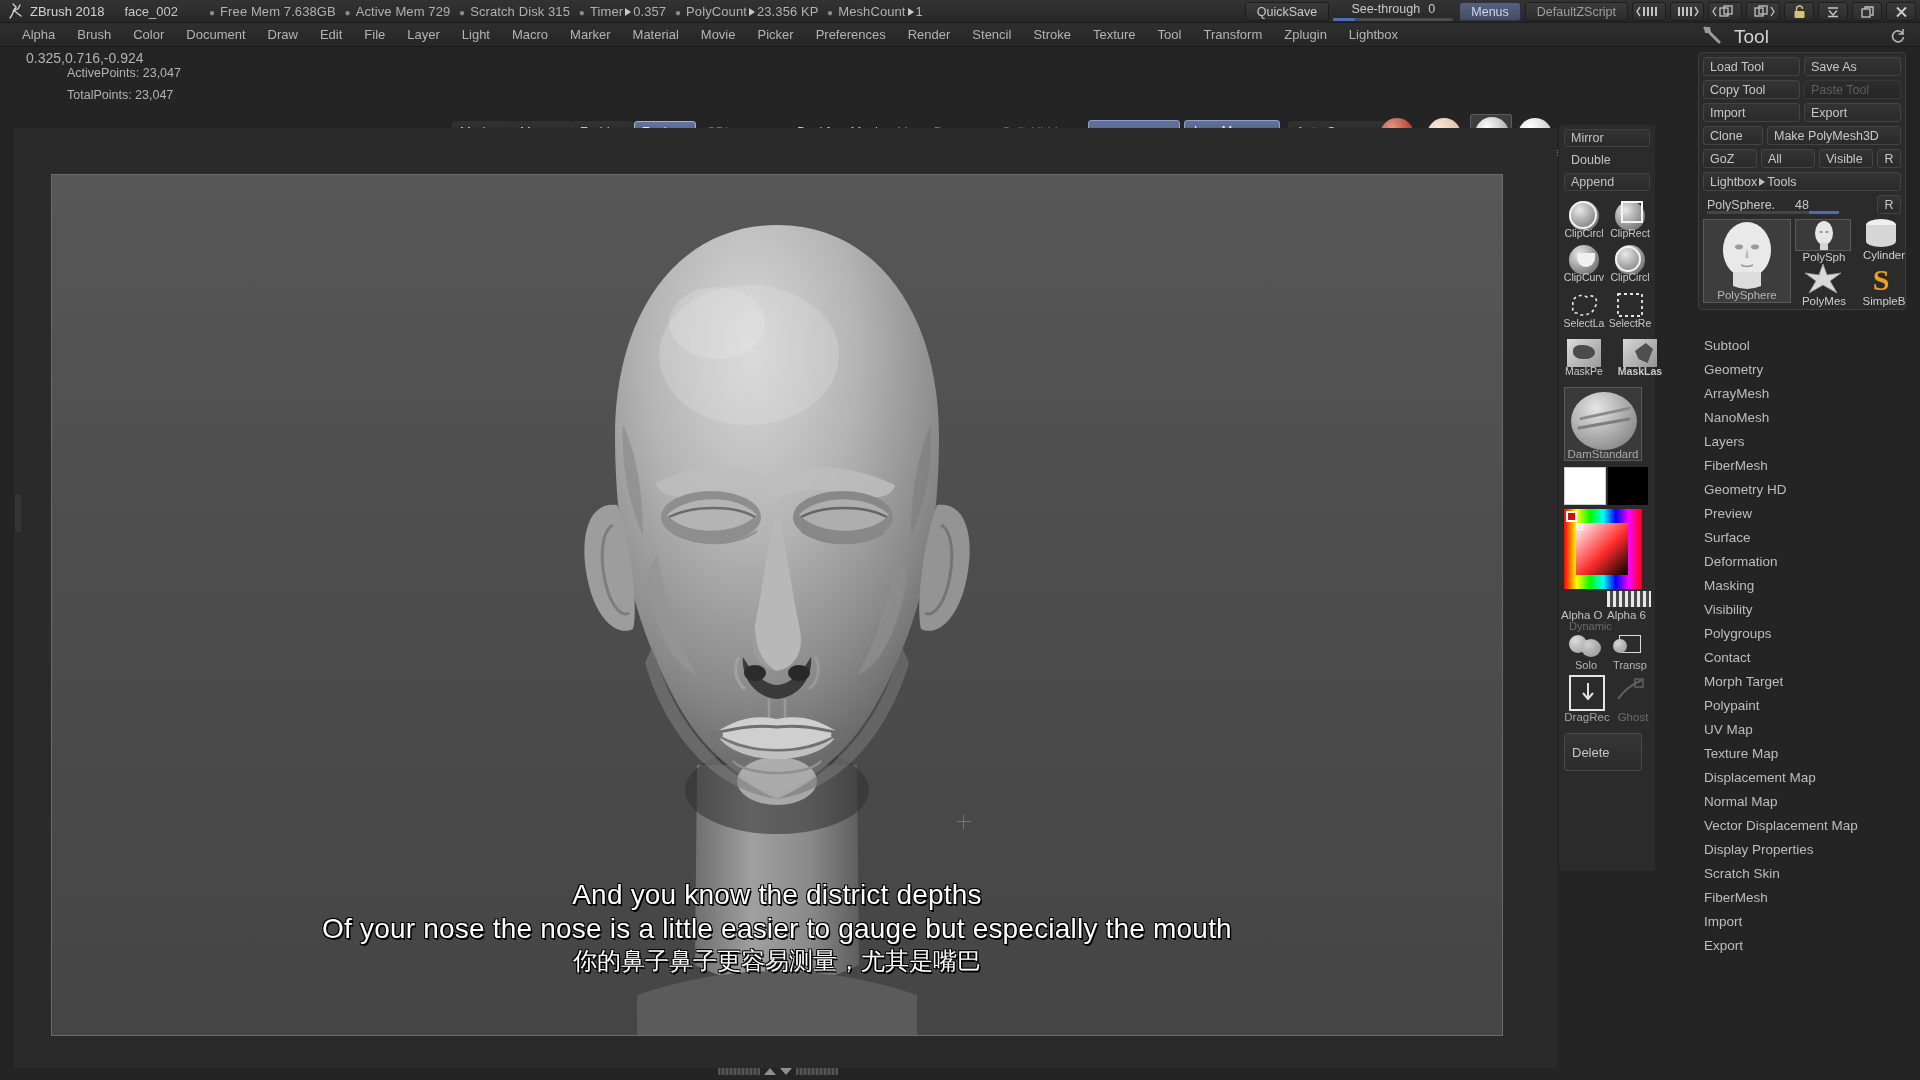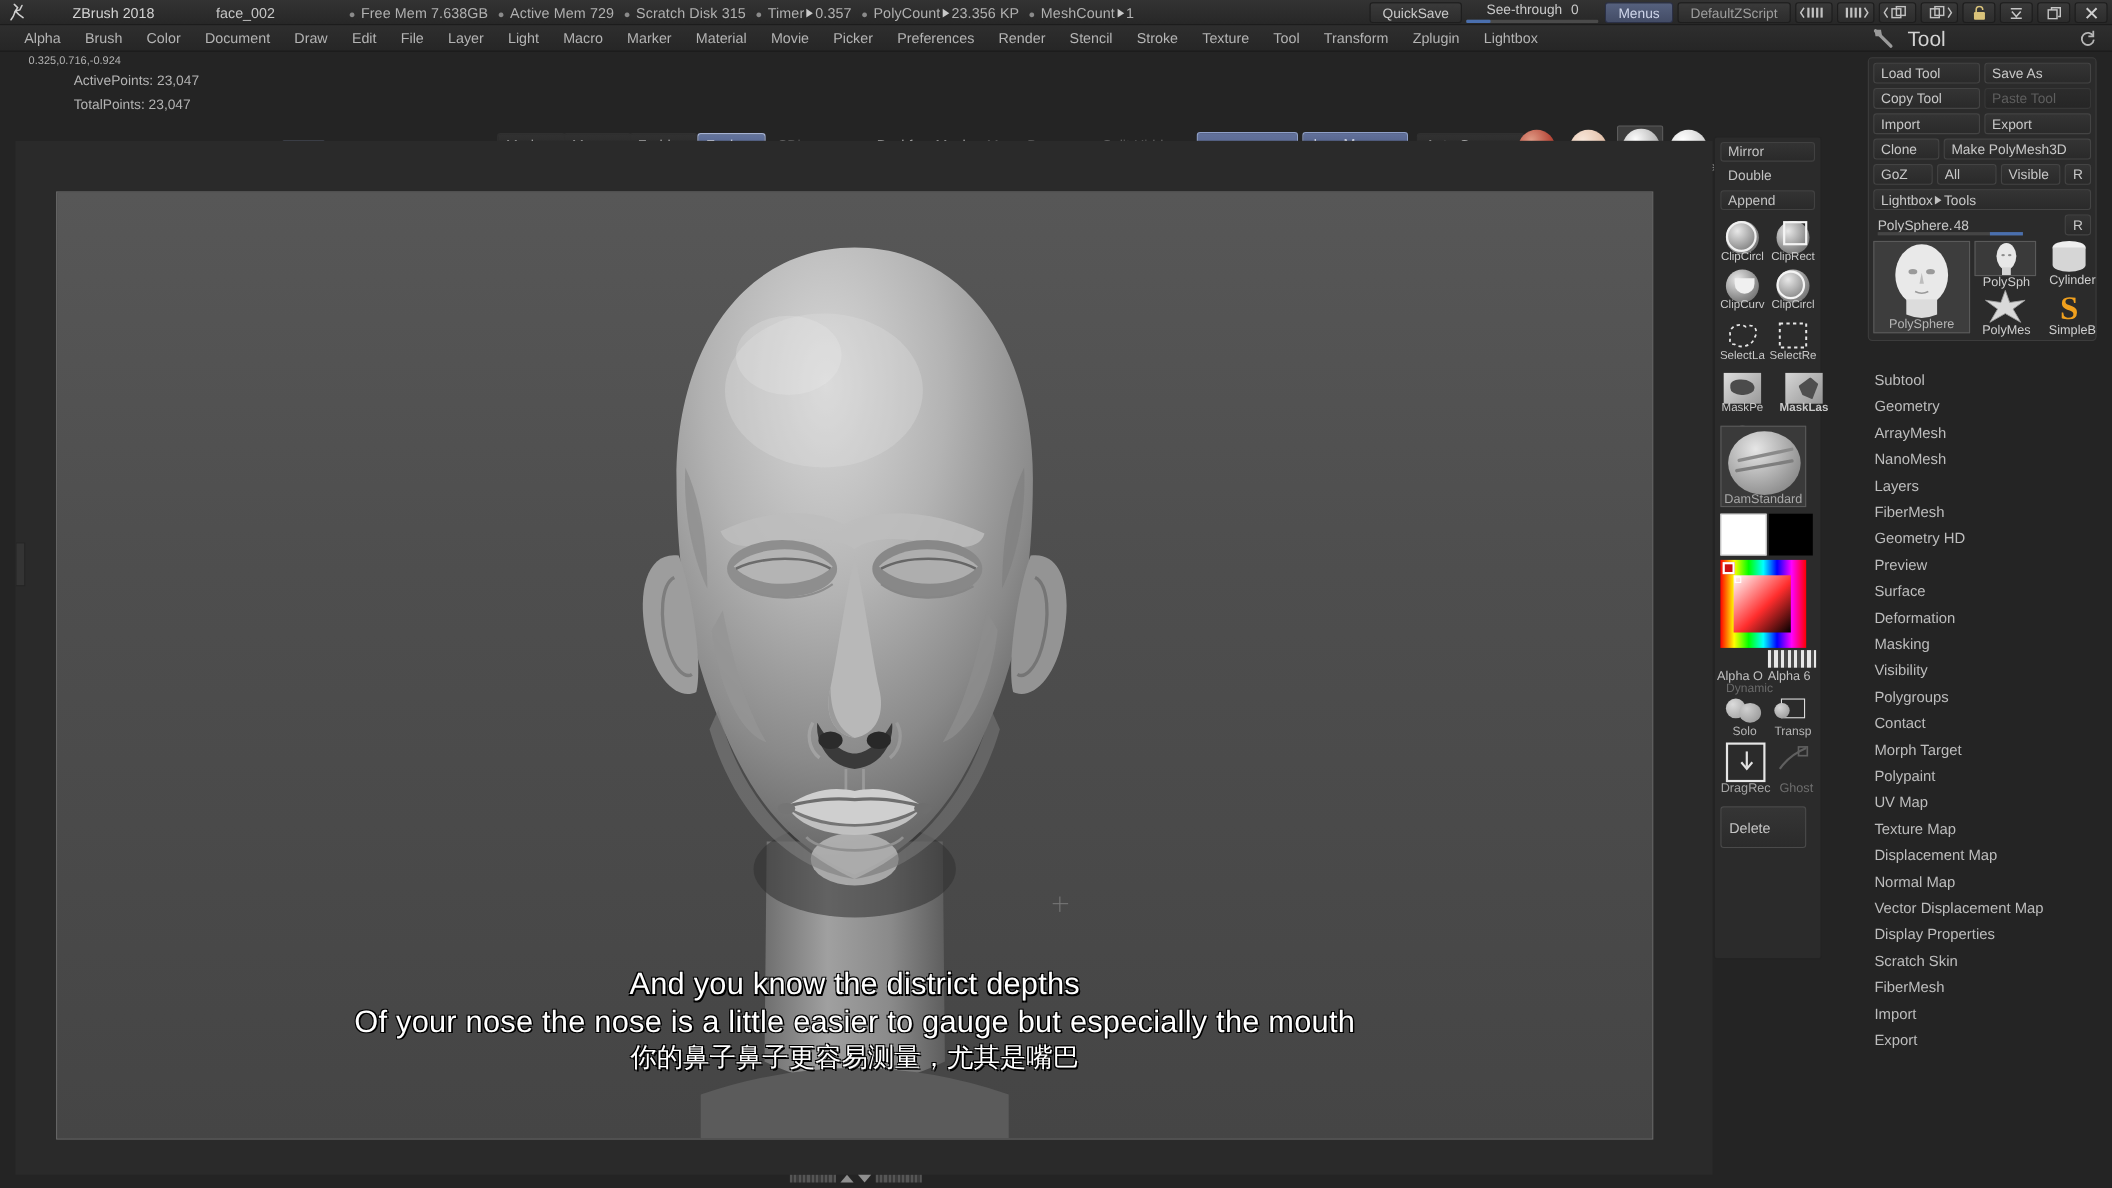--- a/index.html
+++ b/index.html
@@ -11,21 +11,20 @@
     -webkit-font-smoothing:antialiased;
   }
   #app { position:relative; width:1920px; height:1080px; }
 
   
   .titlebar{
     position:absolute; left:0; top:0; width:1920px; height:23px;
     background:linear-gradient(#333333,#272727);
     display:flex; align-items:center; font-size:13px; color:#cfcfcf;
     border-bottom:1px solid #1b1b1b;
-    gap:36px;
   }
   .zb-logo{ width:22px; height:18px; margin-left:5px; display:flex;align-items:center;justify-content:center;}
   .title-app{ margin-left:3px; color:#d2d2d2; }
   .title-doc{ margin-left:20px; color:#c6c6c6; }
   .title-stats{ margin-left:26px; color:#b0b0b0; letter-spacing:.1px; }
   .title-stats .bullet{ color:#8a8a8a; margin:0 5px; font-size:10px;}
   .tri{ display:inline-block; width:0;height:0;border-left:6px solid #c9c9c9;
         border-top:4px solid transparent;border-bottom:4px solid transparent;
         vertical-align:middle; margin:0 2px;}
   .title-right{ position:absolute; right:0; top:0; height:23px; display:flex; align-items:center; }
@@ -57,21 +56,21 @@
     display:flex; align-items:center; border-bottom:1px solid #1b1b1b;
   }
   .menu-item{
     font-size:13px; color:#b4b4b4; padding:2px 9px; margin-right:2px;
     border:1px solid transparent; border-radius:2px;
   }
   .menu-item:first-child{ margin-left:12px; }
 
   
   .coordline{
-    position:absolute; left:26px; top:50px; font-size:10px; color:#b2b2b2;
+    position:absolute; left:26px; top:50px; font-size:14px; color:#b2b2b2;
   }
 
   
   .shelf{ position:absolute; left:0; top:48px; width:1920px; height:72px; }
   .pointinfo{ position:absolute; left:67px; top:14px; font-size:12.5px; color:#b3b3b3; line-height:22px;}
 
   .bigbtn{
     position:absolute; width:42px; height:42px; top:80px;
     border:1px solid #1c1c1c; border-radius:3px;
     background:linear-gradient(#3a3a3a,#2d2d2d);
@@ -210,21 +209,21 @@
   .tbtn{
     flex:1; height:19px; border:1px solid #444; border-radius:3px;
     background:linear-gradient(#343434,#2a2a2a);
     font-size:12.5px; color:#c8c8c8; display:flex; align-items:center; padding-left:6px;
   }
   .tbtn.dis{ color:#5e5e5e; background:linear-gradient(#2c2c2c,#262626); border-color:#373737;}
   .tbtn.narrow{ flex:0 0 24px; justify-content:center; padding-left:0; }
   .tbtn.w60{ flex:0 0 60px; }
   .tslider{
     height:20px; position:relative; font-size:12.5px; color:#c8c8c8; padding-left:4px;
-    display:flex; align-items:center; gap:1px;
+    display:flex; align-items:center; gap:20px;
   }
   .tslider .track{ position:absolute; left:4px; right:34px; bottom:1px; height:3px; background:#454545;}
   .tslider .track i{ position:absolute; right:0; top:0; height:3px; width:30px; background:#4a6fae;}
 
   .tthumbs{ position:relative; height:86px; margin-top:3px; }
   .thumb-main{
     position:absolute; left:0; top:0; width:88px; height:84px;
     border:1px solid #5a5a5a; background:#3d3d3d;
   }
   .thumb-main .cap{ position:absolute; bottom:1px; width:100%; text-align:center; font-size:11.5px; color:#b6b6b6;}

